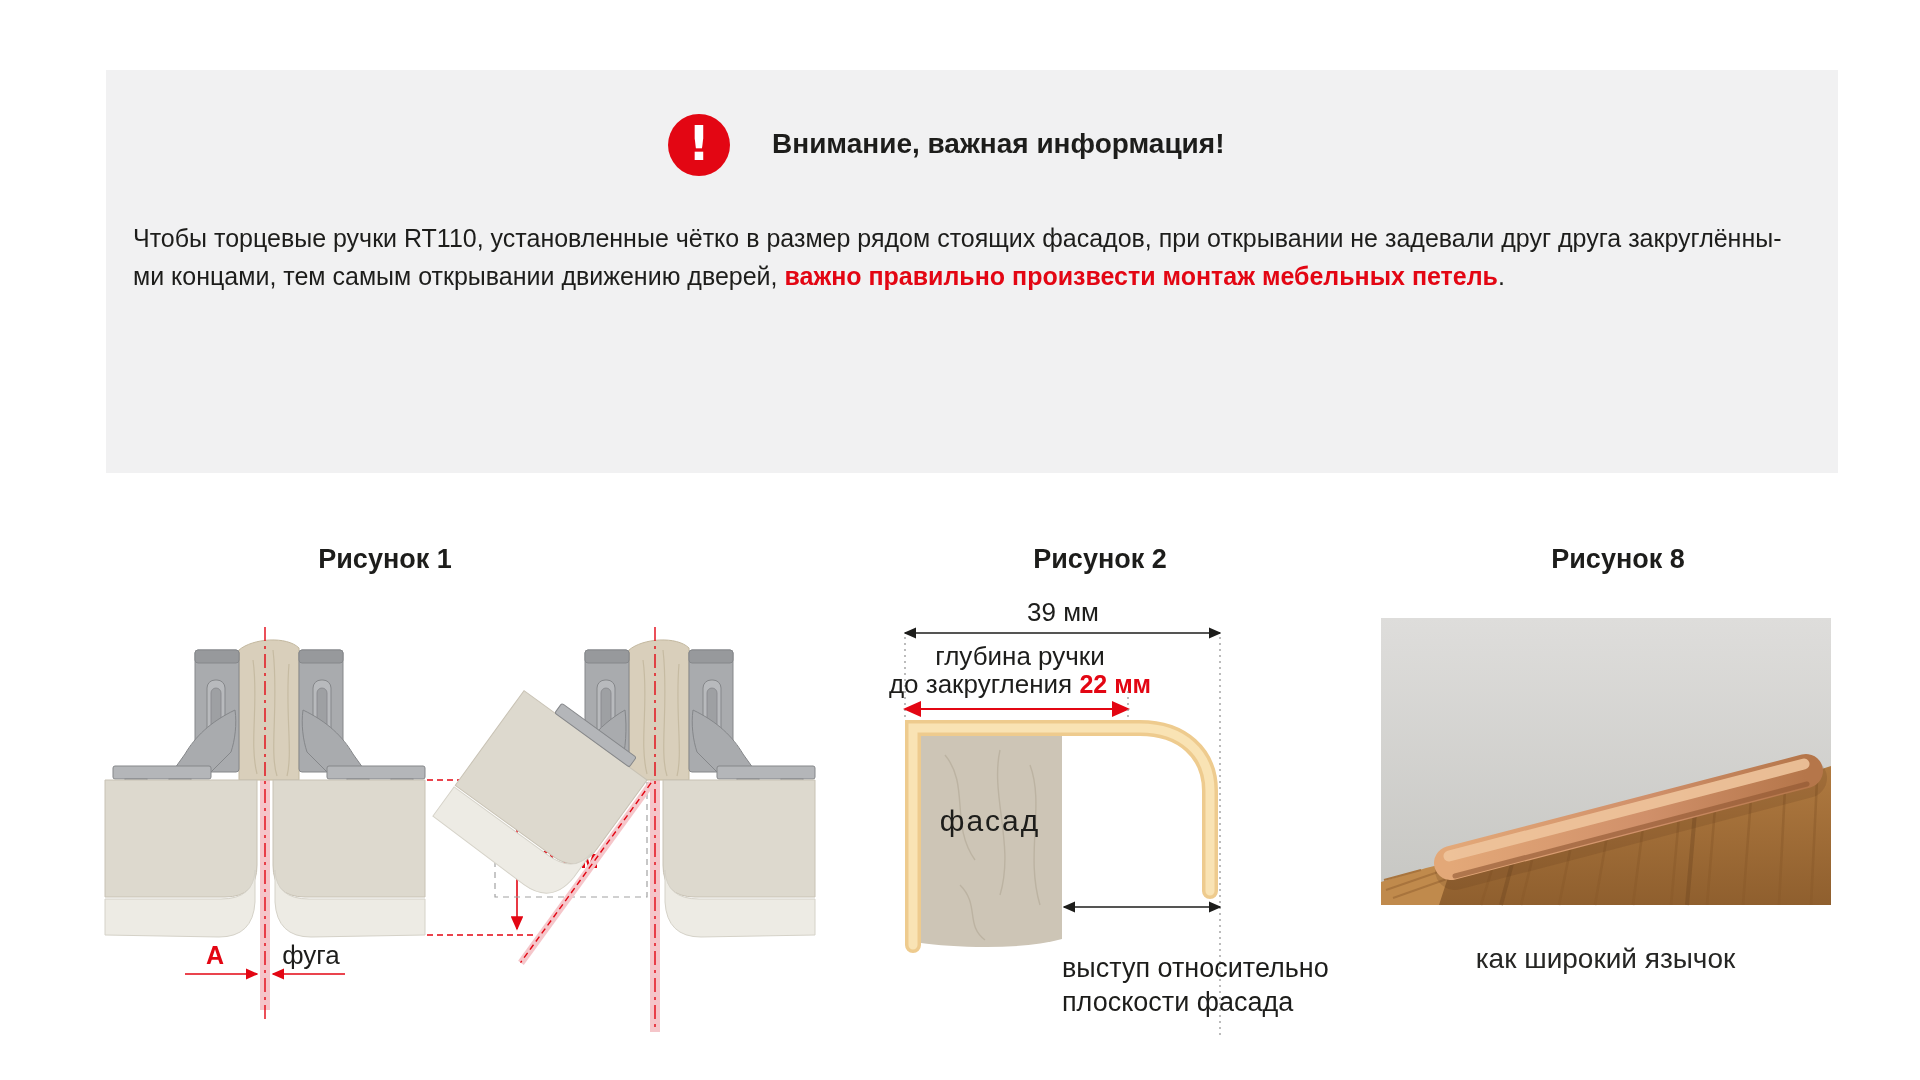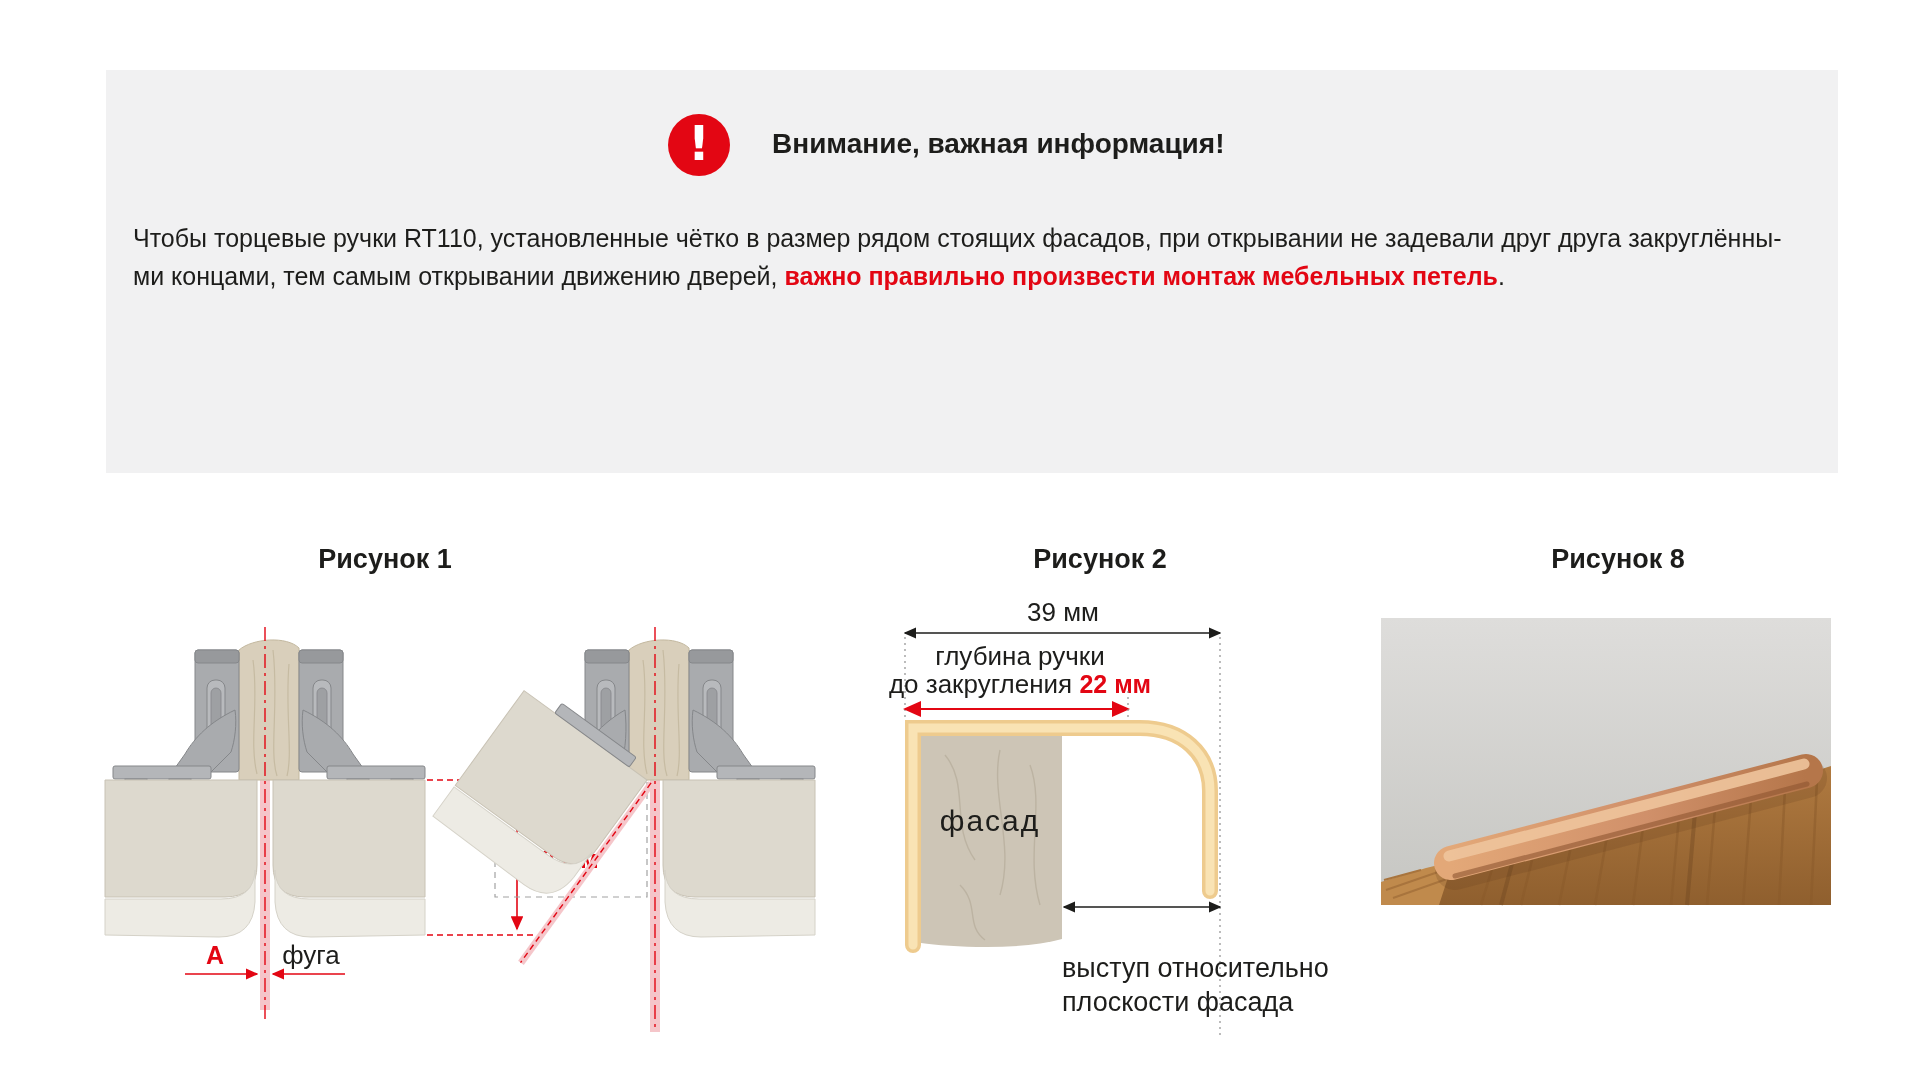--- a/index.html
+++ b/index.html
@@ -220,13 +220,14 @@
 
   <g>
     <path d="M 74,252 L 426,160" stroke="#5e3a1c" stroke-width="40" stroke-linecap="round" opacity="0.18" fill="none"></path>
     <path d="M 70,245 L 425,153" stroke="url(#copperg)" stroke-width="34" stroke-linecap="round" fill="none"></path>
     <path d="M 68,238 L 423,146" stroke="#eec49c" stroke-width="11" stroke-linecap="round" fill="none" opacity="0.9"></path>
     <path d="M 74,258 L 426,166" stroke="#8d5531" stroke-width="5" stroke-linecap="round" fill="none" opacity="0.6"></path>
   </g>
 </svg>
 
 <div class="caption">
+  <div>как широкий язычок</div>
 </div>
 
 </body></html>

